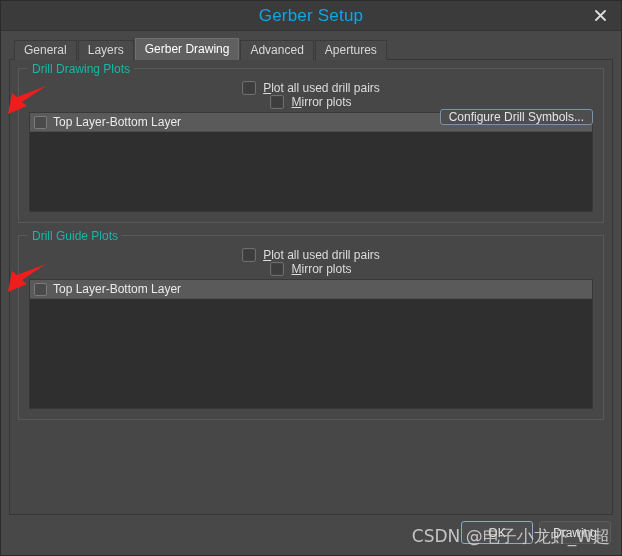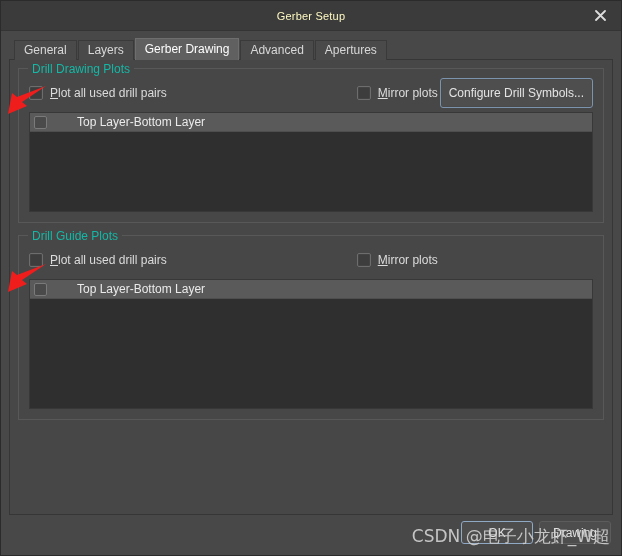--- a/index.html
+++ b/index.html
@@ -35,22 +35,22 @@
     height: 29px;
     min-height: 29px;
     background: #3b3b3b;
     position: relative;
     display: flex;
     align-items: center;
     justify-content: center;
     border-bottom: 1px solid #343434;
   }
   .titlebar-title {
-    font-size: 11px;
-    color: #fef9c3;
+    font-size: 17px;
+    color: #0ea5e9;
     letter-spacing: .2px;
   }
   .close-btn {
     position: absolute;
     right: 10px;
     top: 4px;
     width: 22px;
     height: 20px;
     display: flex;
     align-items: center;
@@ -132,20 +132,21 @@
     font-size: 12px;
     color: #14b8a6;
     white-space: nowrap;
   }
 
   .check-row {
     display: flex;
     align-items: center;
     height: 24px;
     margin-bottom: 7px;
+    flex-direction: column;
   }
   .check-item {
     display: flex;
     align-items: center;
     cursor: pointer;
     user-select: none;
   }
   .checkbox {
     width: 14px;
     height: 14px;
@@ -193,21 +194,20 @@
 
   .list-header-row {
     background: #5a5a5a;
     height: 19px;
     display: flex;
     align-items: center;
     padding-left: 4px;
     box-sizing: border-box;
     border-bottom: 1px solid #4e4e4e;
     cursor: pointer;
-    gap: 24px;
   }
   .list-header-row .checkbox {
     width: 13px;
     height: 13px;
     margin-right: 6px;
     background: #4a4a4a;
     border-color: #7a7a7a;
     box-shadow: none;
   }
   .list-item-label {

